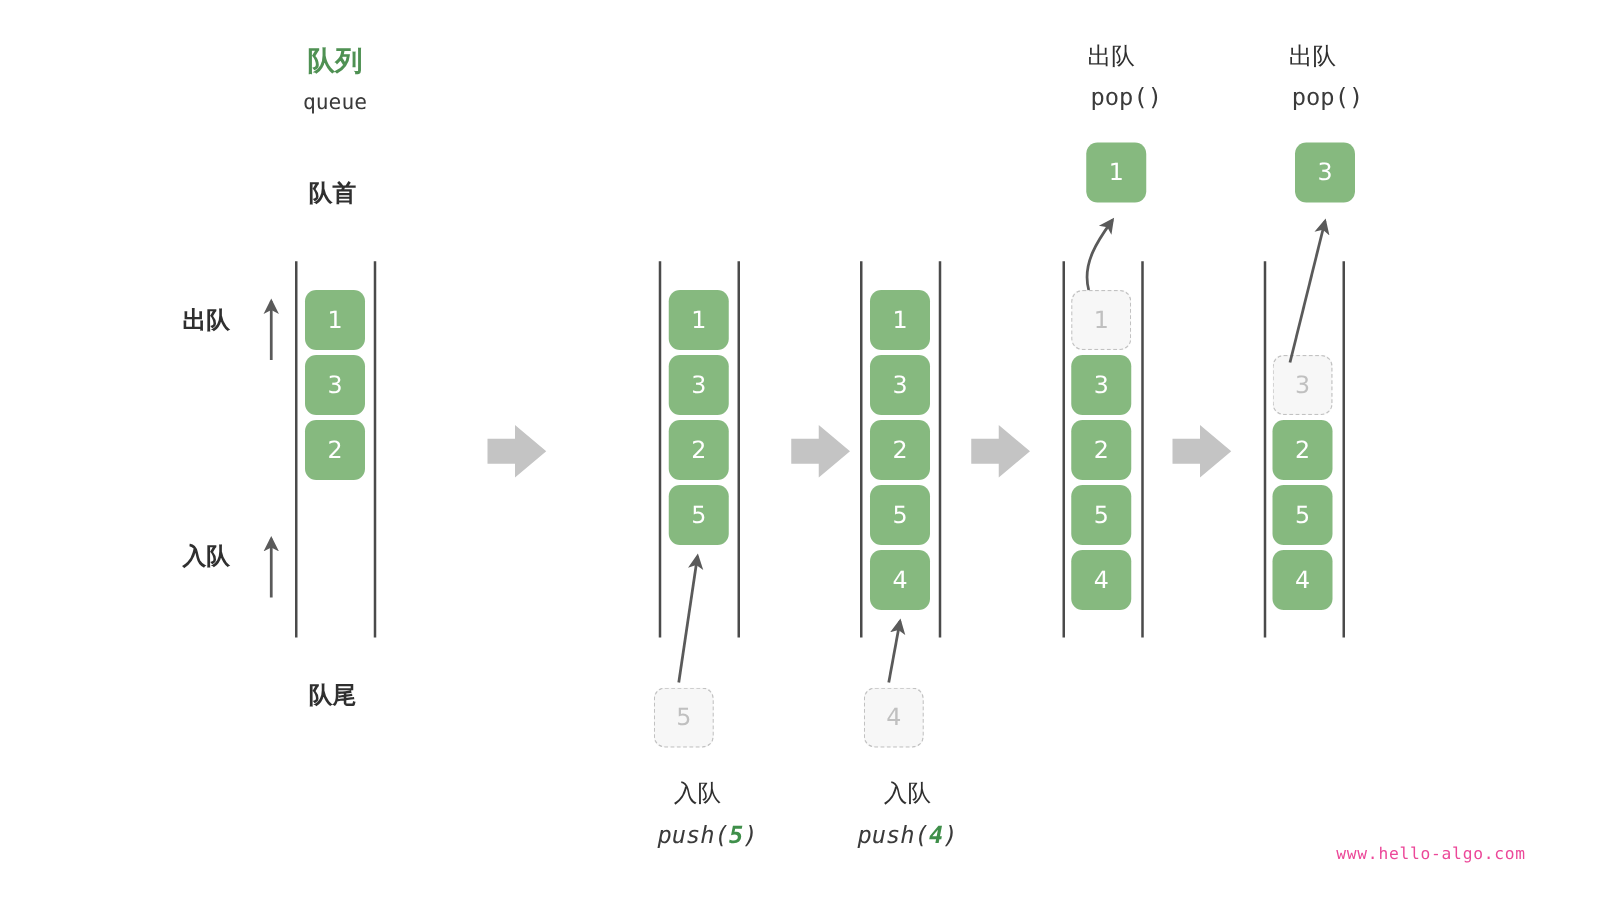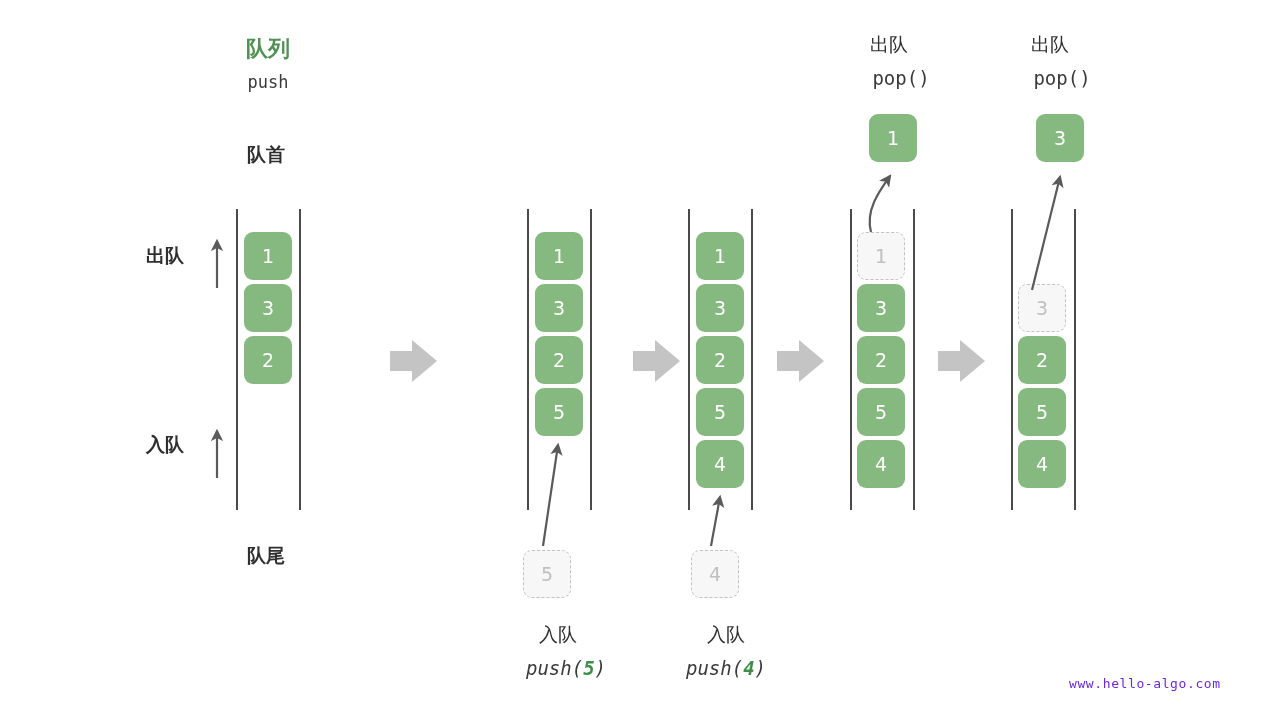--- a/index.html
+++ b/index.html
@@ -62,31 +62,31 @@
     color:#c0c0c0;
   }
 
   
   #overlay{position:absolute;left:0;top:0;width:1280px;height:720px;pointer-events:none;}
 
   .watermark{
     position:absolute;
     font-family:"DejaVu Sans Mono","Liberation Mono",monospace;
     font-size:13px;
-    color:#6d28d9;
+    color:#ec4899;
     letter-spacing:.6px;
   }
 </style>
 </head>
 <body>
 
 <div id="stage">
 
   <div class="abs ctr title-cn cn" style="left:268px;top:34px;">队列</div>
-  <div class="abs ctr title-en mono" style="left:268px;top:72px;">push</div>
+  <div class="abs ctr title-en mono" style="left:268px;top:72px;">queue</div>
 
   <div class="abs ctr cn side-label" style="left:266px;top:142px;">队首</div>
   <div class="abs ctr cn side-label" style="left:266px;top:543px;text-align:right;">队尾</div>
 
   <div class="abs cn side-label" style="left:146px;top:243px;">出队</div>
   <div class="abs cn side-label" style="left:146px;top:432px;">入队</div>
 
   <div class="rail" style="left:236px;top:209px;height:301px;"></div>
   <div class="rail" style="left:299px;top:209px;height:301px;"></div>
 

